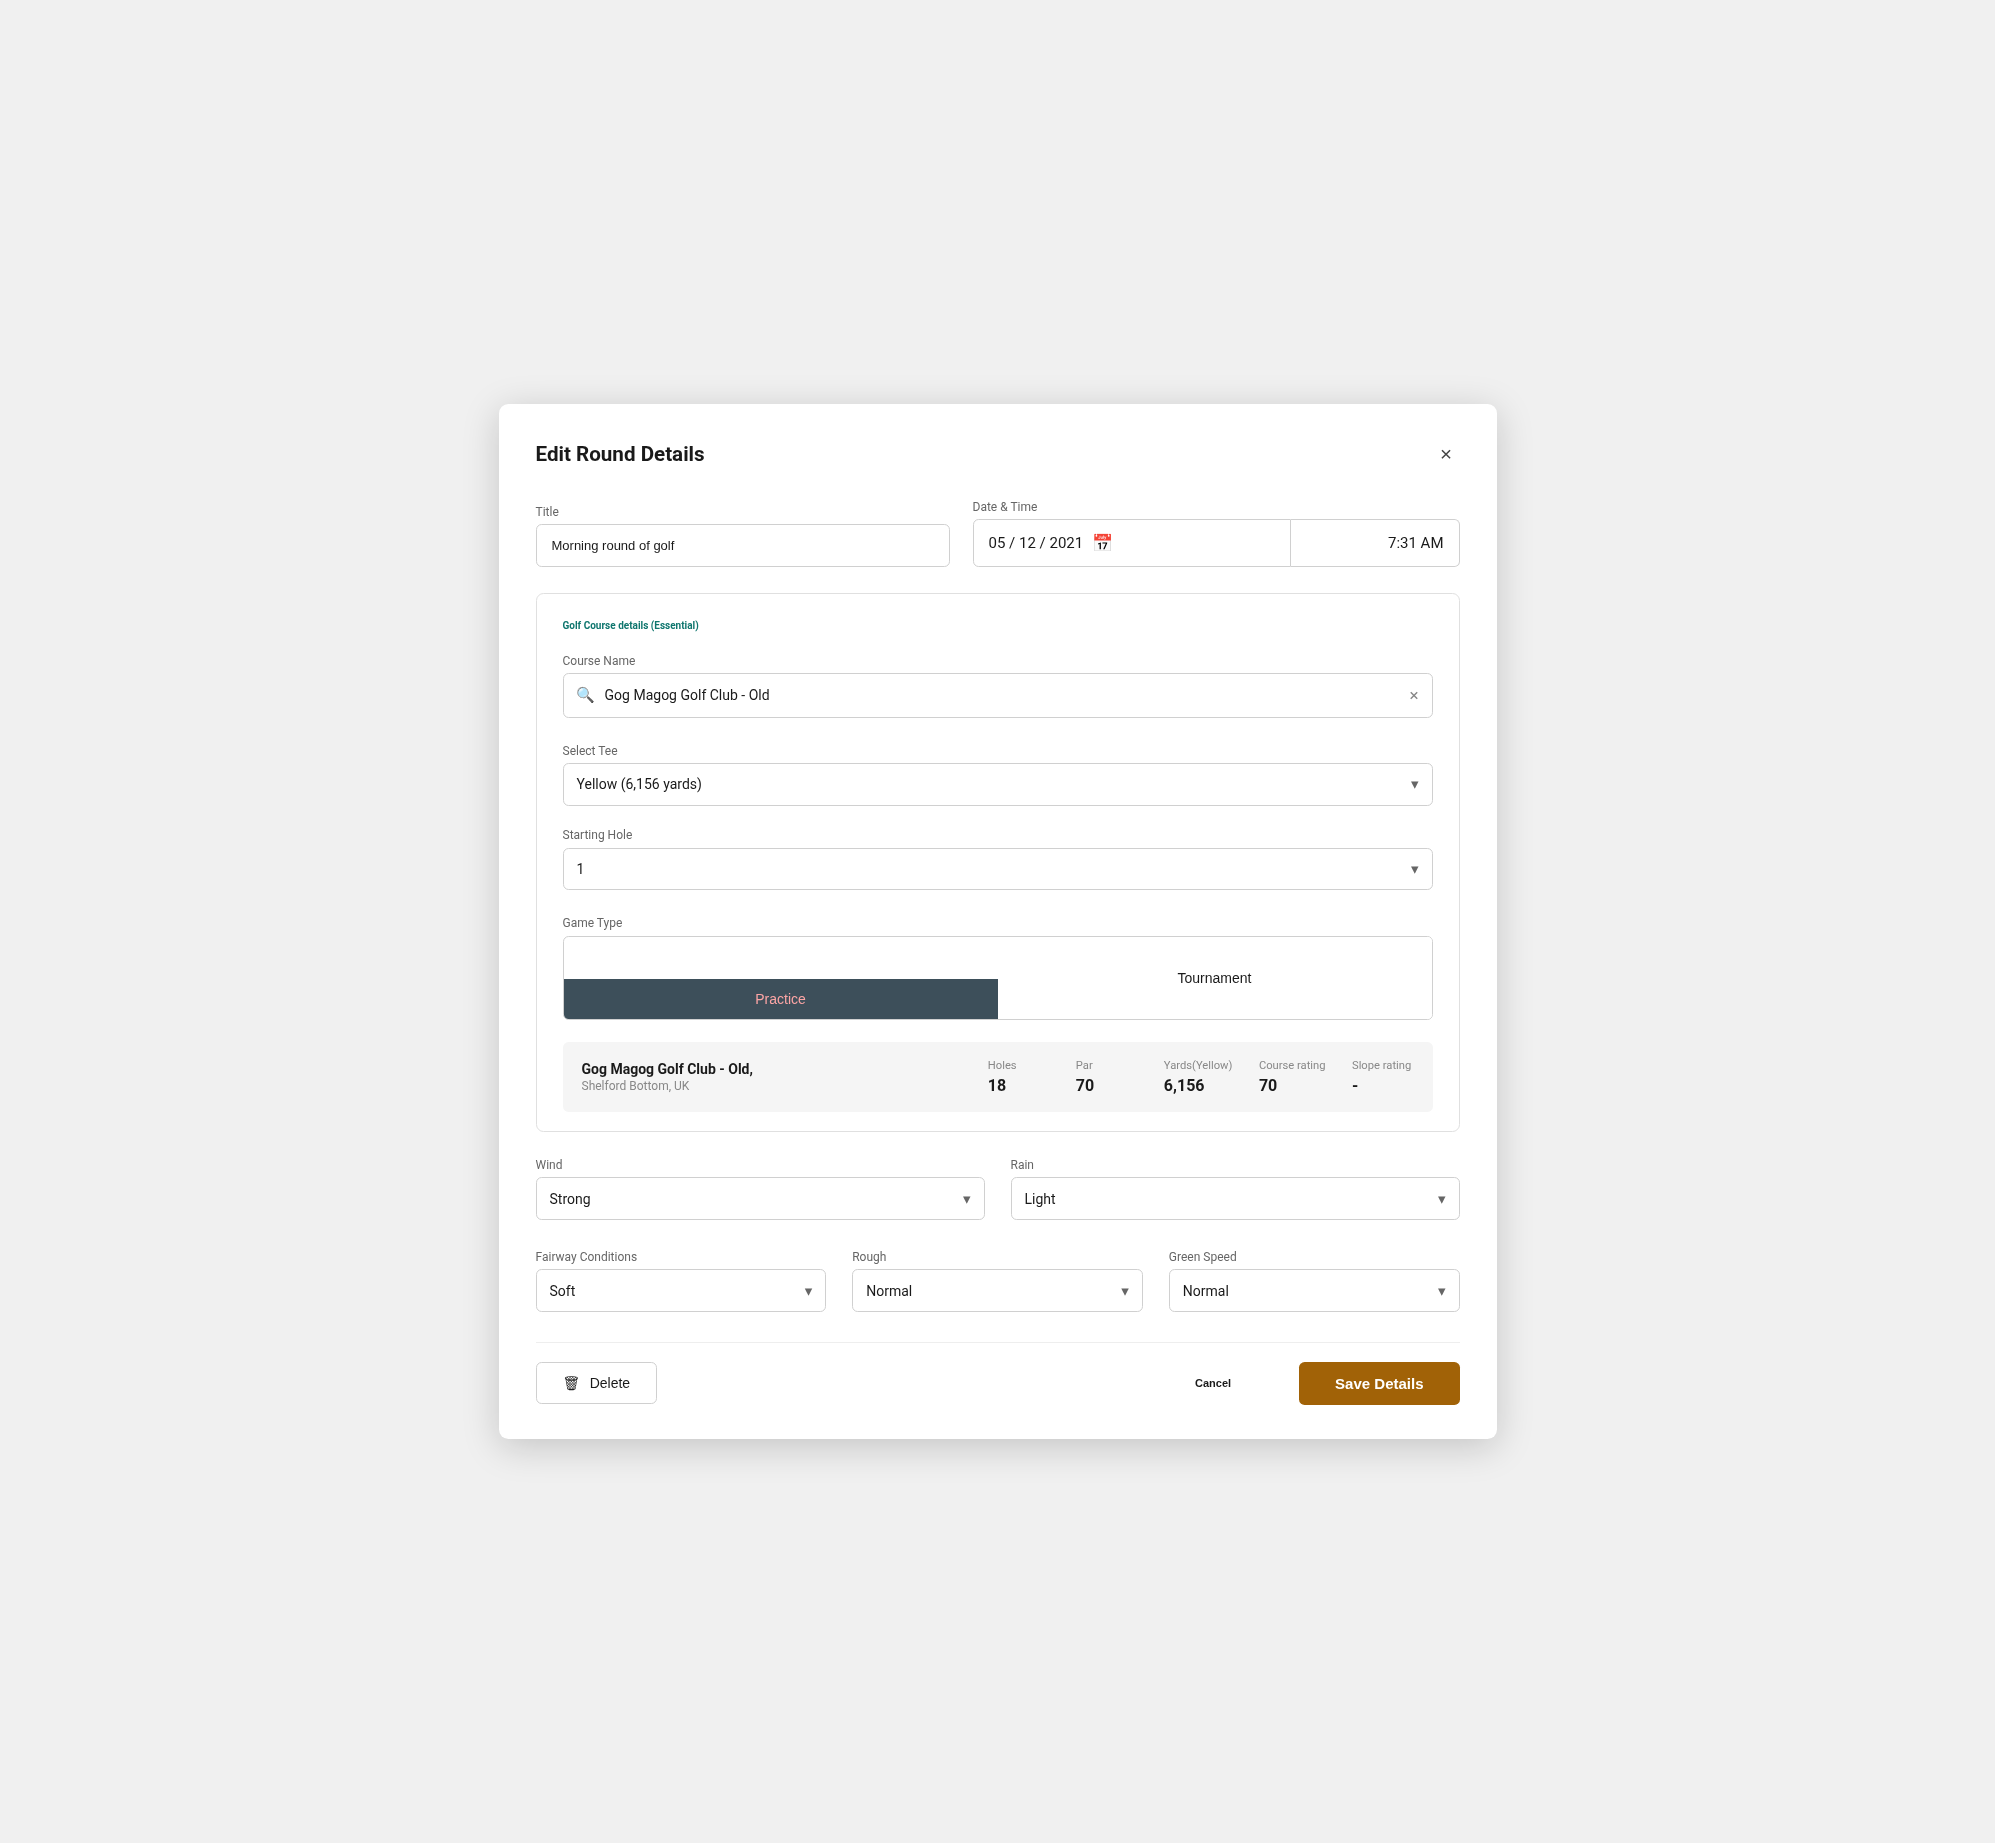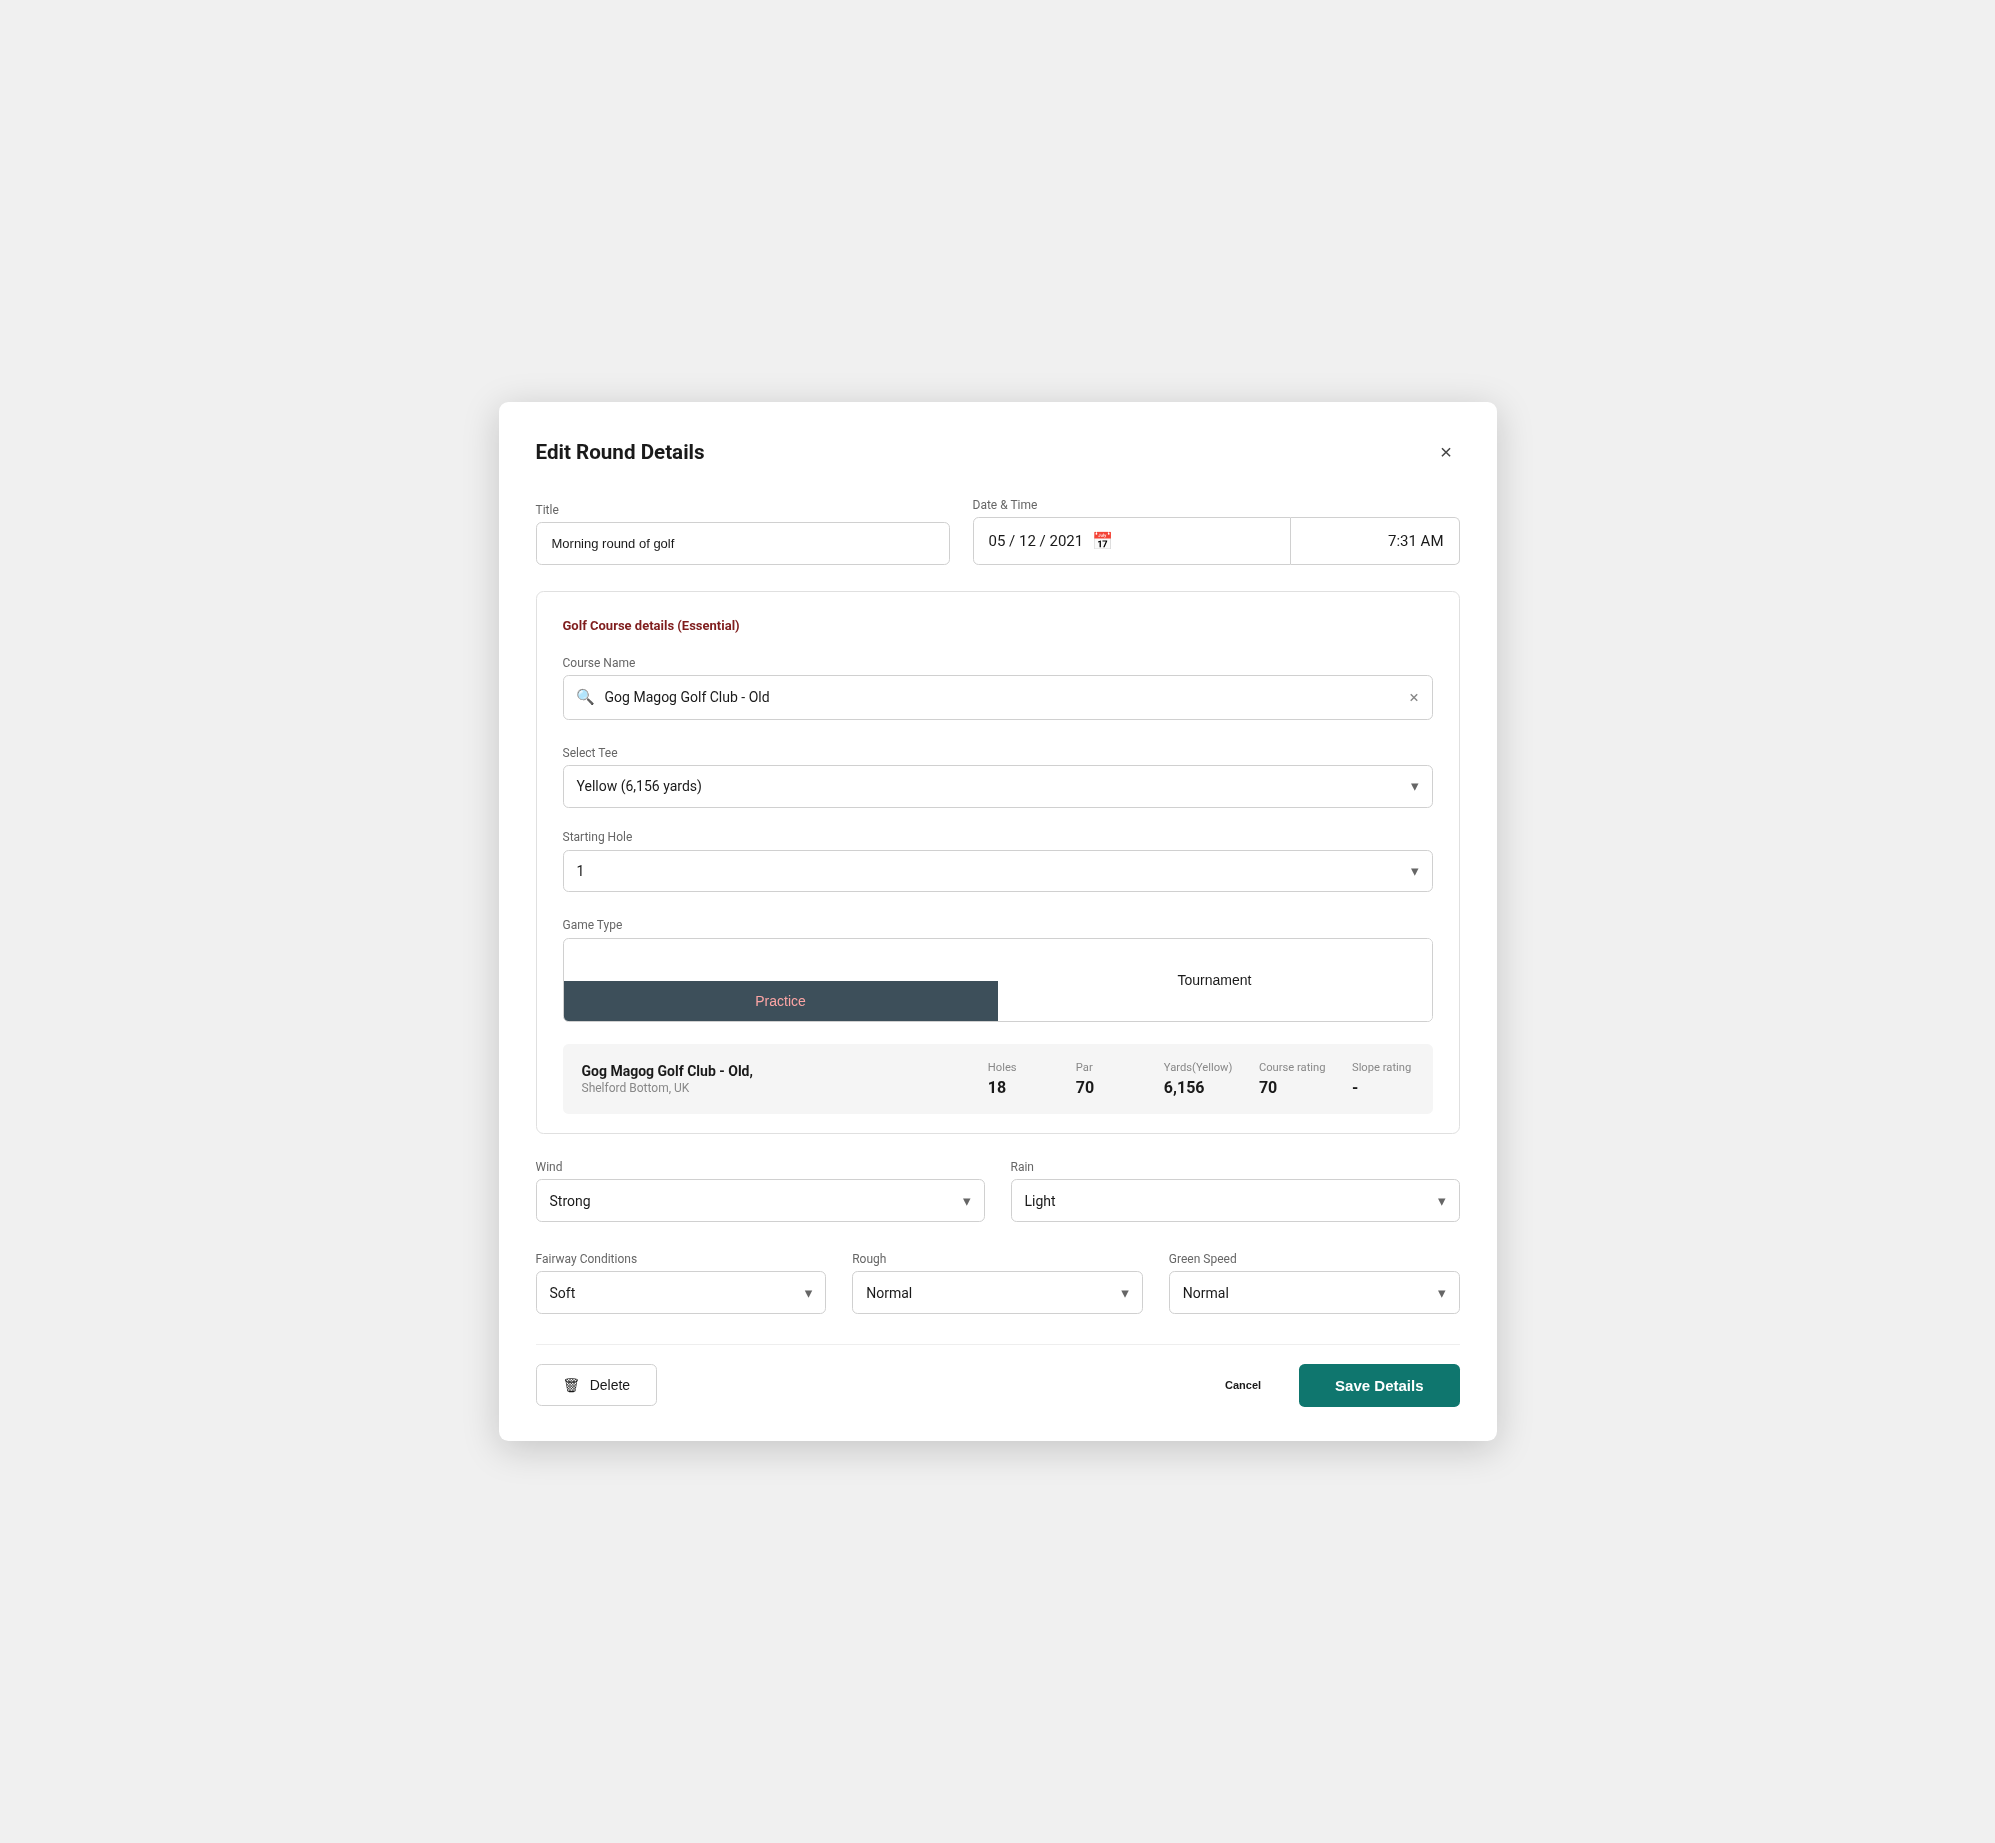--- a/index.html
+++ b/index.html
@@ -106,23 +106,23 @@
     }
 
     
     .section-box {
       border: 1.4px solid #e0e0e0;
       border-radius: 7.5px;
       padding: 26px 26px 19px 26px;
       margin-bottom: 26px;
     }
     .section-title {
-      font-size: 13px;
+      font-size: 10px;
       font-weight: 700;
-      color: #7f1d1d;
+      color: #0f766e;
       margin-bottom: 22.5px;
     }
     .two-col {
       display: flex;
       gap: 26px;
       margin-bottom: 22.5px;
       flex-direction: column;
     }
     .two-col .field-group { flex: 1; }
 
@@ -277,28 +277,29 @@
     .cancel-btn {
       background: none;
       border: none;
       font-size: 11px;
       font-weight: 600;
       color: #1a1a1a;
       cursor: pointer;
       padding: 12px 19px;
     }
     .save-btn {
-      background: #0f766e;
+      background: #a16207;
       color: #fff;
       border: none;
       border-radius: 5.6px;
       padding: 13px 36px;
       font-size: 15px;
       font-weight: 600;
       cursor: pointer;
+      margin-left: 30px;
     }
   </style>
 </head>
 <body>
 
 <div class="modal">
 
   <div class="modal-header">
     <span class="modal-title">Edit Round Details</span>
     <button class="close-btn">×</button>

